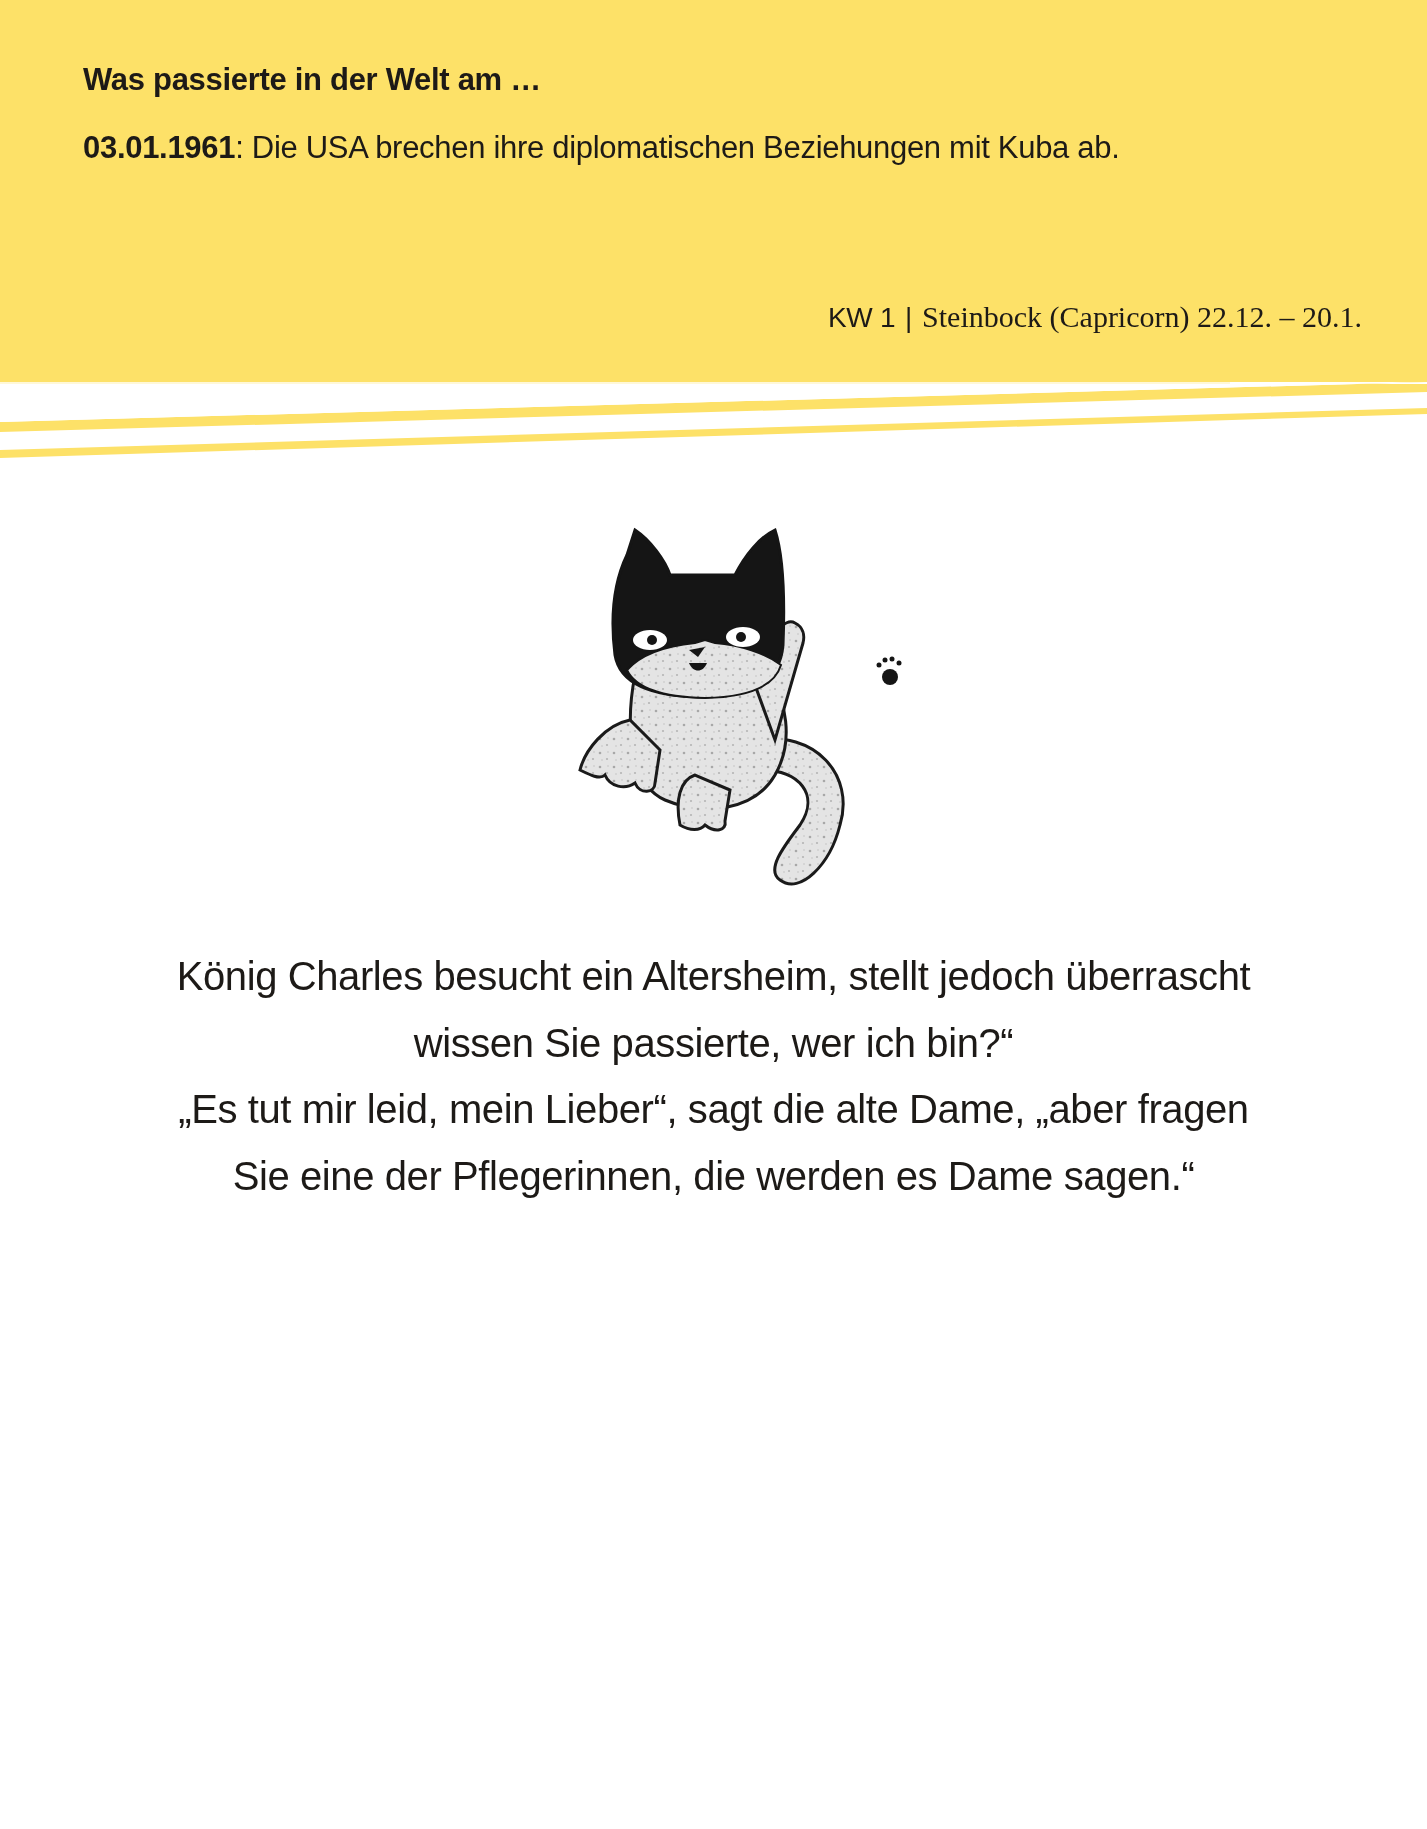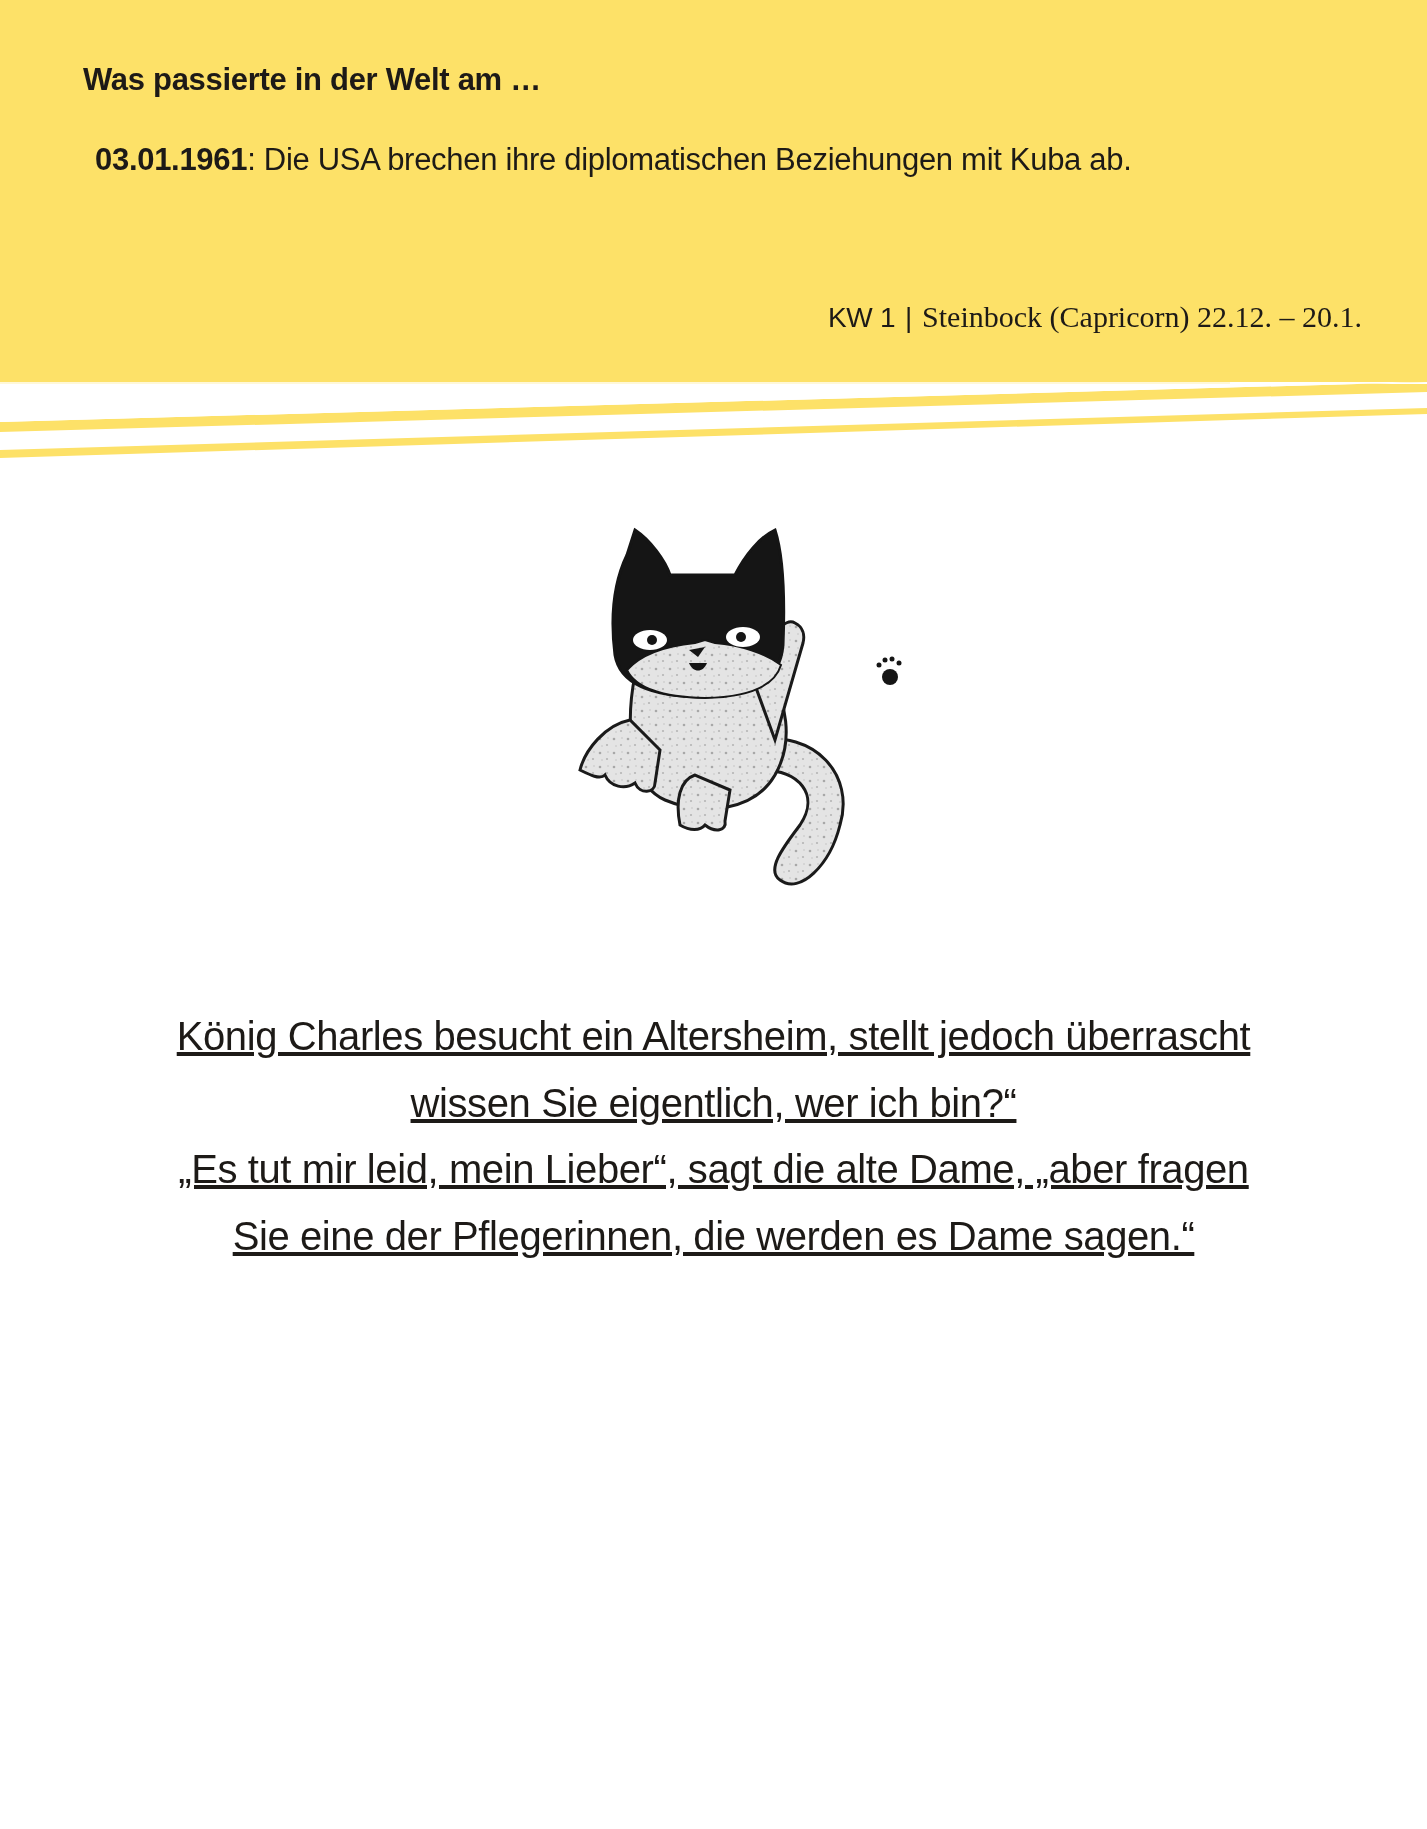--- a/index.html
+++ b/index.html
@@ -32,21 +32,21 @@
       font-size: 31px;
       font-weight: bold;
       letter-spacing: -0.3px;
       margin: 0;
     }
     .event {
       position: absolute;
       left: 83px; top: 130px;
       font-size: 31px;
       letter-spacing: -0.3px;
-      margin: 12px;
+      margin: 0;
       white-space: nowrap;
     }
     .event .date { font-weight: bold; }
     .week-info {
       position: absolute;
       right: 82px; top: 292px;
       font-size: 28px;
       white-space: nowrap;
       margin: 8px;
     }
@@ -55,29 +55,28 @@
     .week-info .sign { font-family: "Liberation Serif", "DejaVu Serif", serif; font-size: 30px; }
     .illustration {
       position: absolute;
       left: 555px; top: 525px;
       width: 360px;
       height: 375px;
     }
     .joke {
       position: absolute;
       left: 70px;
-      top: 1003px;
+      top: 943px;
       width: 1287px;
       text-align: center;
       font-size: 40px;
       line-height: 66.5px;
       letter-spacing: -0.4px;
       color: #1d1a17;
       margin: 0;
-      text-decoration: underline;
     }
     .joke span { display: block; white-space: nowrap; }
   </style>
 </head>
 <body>
 
 <div class="page">
 
   <div class="header-band"></div>
 
@@ -140,18 +139,18 @@
       <circle cx="335" cy="152" r="8"></circle>
       <circle cx="324" cy="140" r="2.5"></circle>
       <circle cx="330" cy="135" r="2.5"></circle>
       <circle cx="337" cy="134" r="2.5"></circle>
       <circle cx="344" cy="138" r="2.5"></circle>
     </g>
   </svg>
 
   <div class="joke">
     <span>König Charles besucht ein Altersheim, stellt jedoch überrascht</span>
-    <span>wissen Sie eigentlich, wer ich bin?“</span>
+    <span>wissen Sie passierte, wer ich bin?“</span>
     <span>„Es tut mir leid, mein Lieber“, sagt die alte Dame, „aber fragen</span>
     <span>Sie eine der Pflegerinnen, die werden es Dame sagen.“</span>
   </div>
 
 </div>
 
 </body></html>

